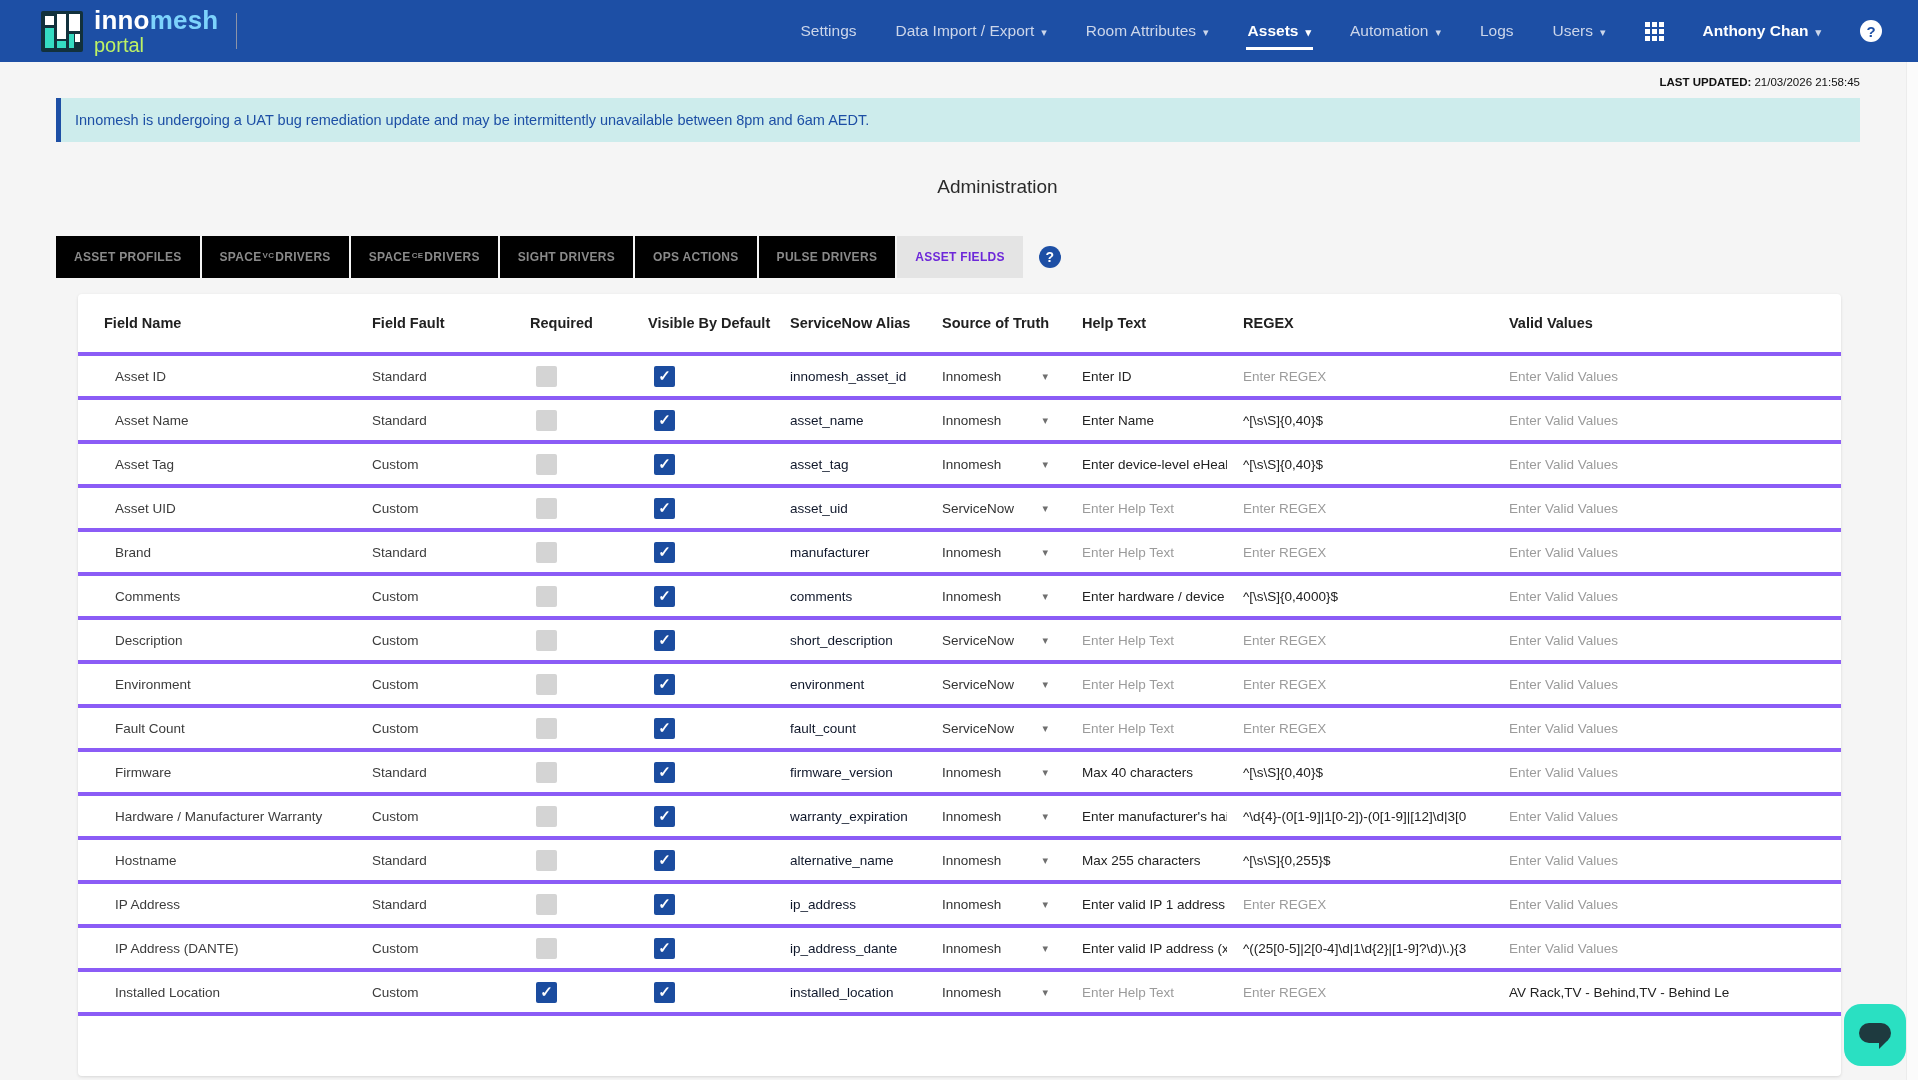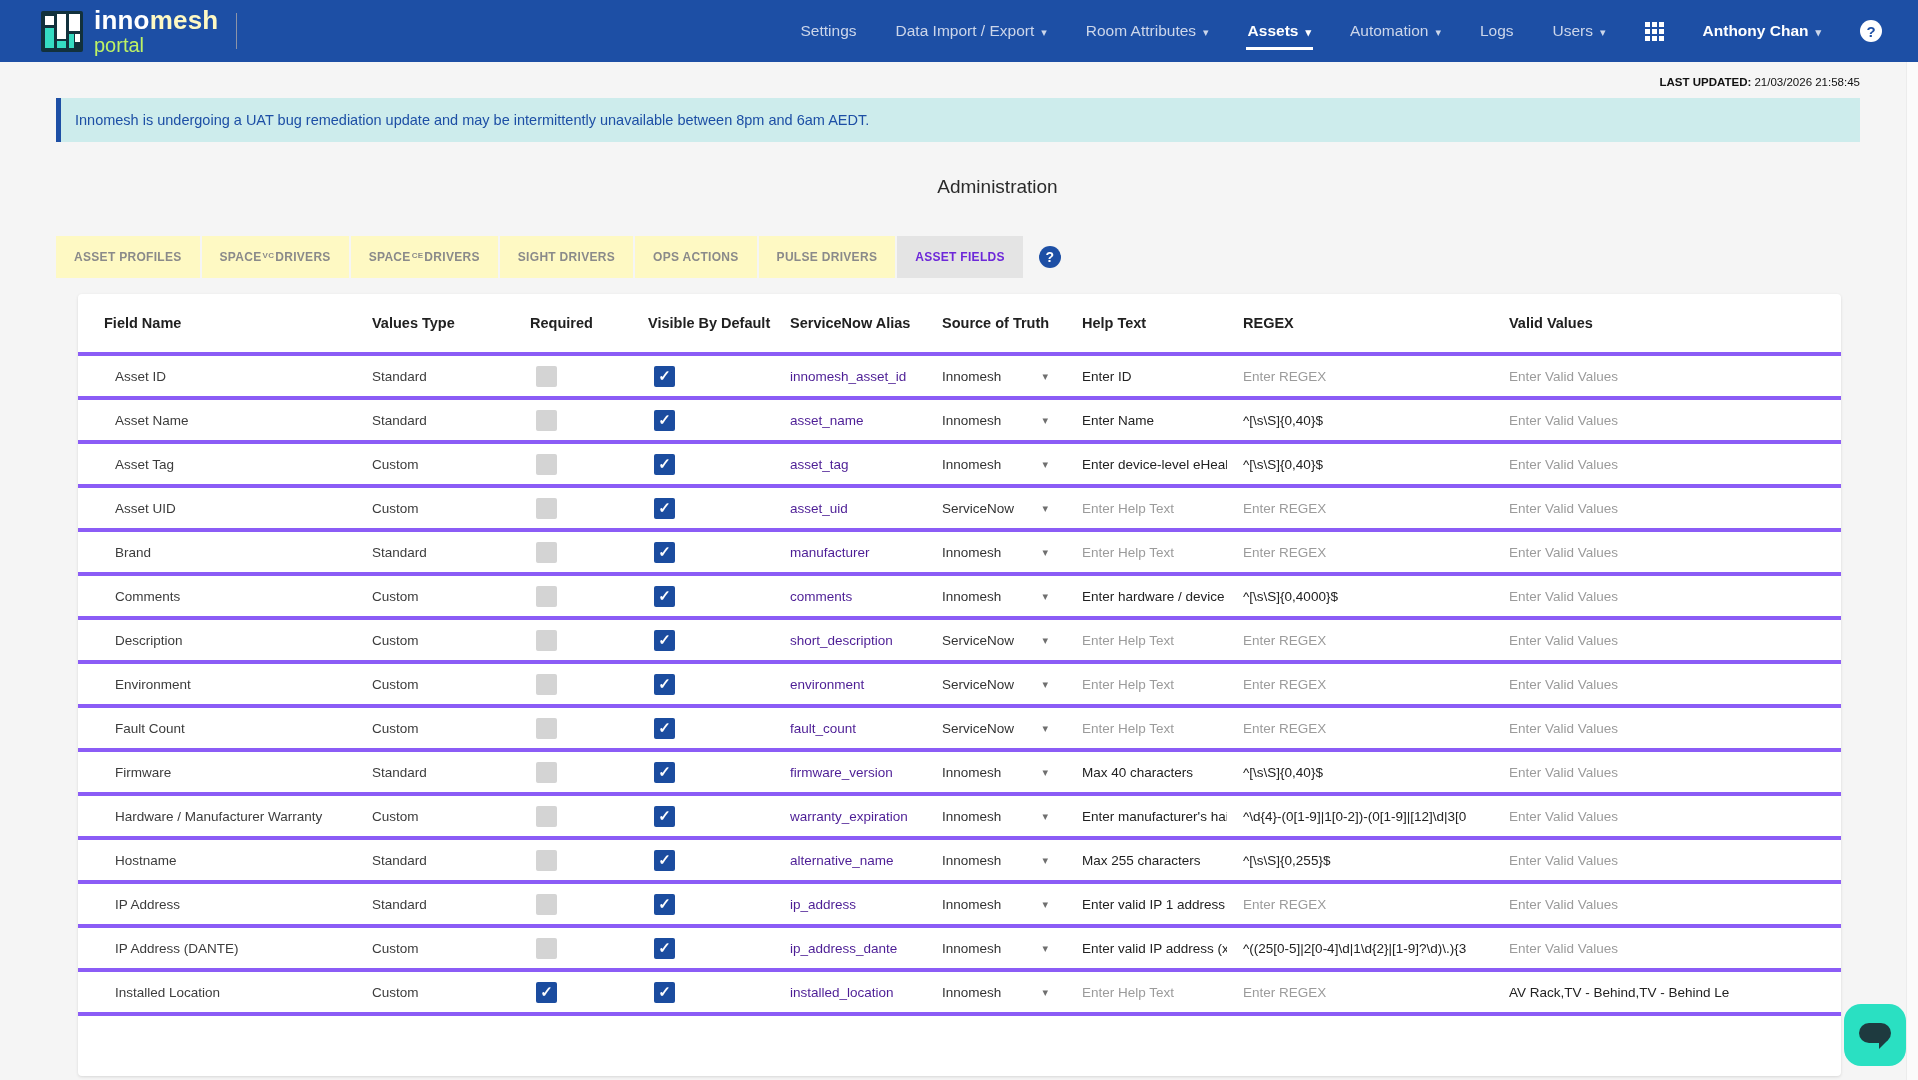--- a/index.html
+++ b/index.html
@@ -12,21 +12,21 @@
 
   
   .topnav {
     height:62px; background:#1d4fa5; display:flex; align-items:center;
     padding:0 36px 0 40px; position:relative; z-index:5;
   }
   .brand { display:flex; align-items:center; gap:10px; cursor:pointer; }
   .brand-text { line-height:1; }
   .brand-line1 { font-size:26px; font-weight:700; letter-spacing:0.2px; }
   .brand-inno { color:#ffffff; }
-  .brand-mesh { color:#fef9c3; }
+  .brand-mesh { color:#7dd3fc; }
   .brand-sub { color:#bef264; font-size:20px; margin-top:2px; font-weight:400; }
   .brand-divider { width:1px; height:36px; background:#8c94a8; margin-left:18px; }
 
   .nav-menu { display:flex; align-items:center; margin-left:auto; gap:39px; }
   .nav-item {
     color:#ccd6ea; font-size:15.5px; display:flex; align-items:center; gap:7px;
     height:48px; cursor:pointer; position:relative; white-space:nowrap;
   }
   .nav-item .caret { font-size:11px; color:#ccd6ea; margin-top:2px; }
   .nav-item.active { color:#ffffff; font-weight:700; }
@@ -51,21 +51,21 @@
     margin:10px 58px 0 56px; background:#cdecec; border-left:5px solid #1d4fa5;
     height:44px; display:flex; align-items:center; padding-left:14px;
     color:#1d4fa5; font-size:14.5px;
   }
 
   .page-title { margin:34px 0 0 77px; font-size:19px; font-weight:500; color:#2b2b2b;text-align:center; }
 
   
   .tabs-row { display:flex; align-items:center; margin:38px 0 0 56px; }
   .tab {
-    background:#fef9c3; color:#8a8a8a; font-size:12px; font-weight:700;
+    background:#000000; color:#8a8a8a; font-size:12px; font-weight:700;
     letter-spacing:0.3px; height:42px; padding:0 18px; display:flex; align-items:center;
     margin-right:2px; cursor:pointer; white-space:nowrap;
   }
   .tab sup { font-size:8px; margin:-4px 1px 0 1px; }
   .tab.active { background:#e4e4e4; color:#6d28d9; }
   .tabs-help {
     width:22px; height:22px; border-radius:50%; background:#1d4fa5; color:#ffffff;
     display:flex; align-items:center; justify-content:center; font-size:14px; font-weight:700;
     margin-left:14px; cursor:pointer;
   }
@@ -79,21 +79,21 @@
   .trow {
     display:grid;
     grid-template-columns:278px 158px 118px 142px 152px 140px 161px 266px minmax(0,1fr);
     align-items:center; border-bottom:4px solid #8b5cf6;
   }
   .thead { height:62px; font-size:14.5px; font-weight:700; color:#212121; }
   .tbody .trow { height:44px; font-size:13.5px; color:#3c3c3c; }
   .cell { padding-left:16px; overflow:hidden; white-space:nowrap; text-overflow:ellipsis; }
   .cell.name { padding-left:37px; }
   .thead .cell.name { padding-left:26px; }
-  .alias { color:#4c1d95; }
+  .alias { color:#0f172a; }
 
   .checkbox {
     width:21px; height:21px; border-radius:2px; margin-left:6px; cursor:pointer;
     display:flex; align-items:center; justify-content:center;
   }
   .checkbox.disabled { background:#d4d4d4; }
   .checkbox.checked { background:#1b4c9f; }
   .checkbox.checked::after { content:"\2713"; color:#ffffff; font-size:15px; font-weight:700; }
 
   .select {
@@ -234,21 +234,21 @@
   </div>
     <div class="tab active">
     <span>ASSET FIELDS</span>
   </div>
     <span class="tabs-help">?</span>
 </div>
 
 <div class="card">
   <div class="trow thead">
     <div class="cell name">Field Name</div>
-    <div class="cell">Values Type</div>
+    <div class="cell">Field Fault</div>
     <div class="cell">Required</div>
     <div class="cell">Visible By Default</div>
     <div class="cell">ServiceNow Alias</div>
     <div class="cell">Source of Truth</div>
     <div class="cell">Help Text</div>
     <div class="cell">REGEX</div>
     <div class="cell">Valid Values</div>
   </div>
   <div class="tbody">
       <div class="trow">

